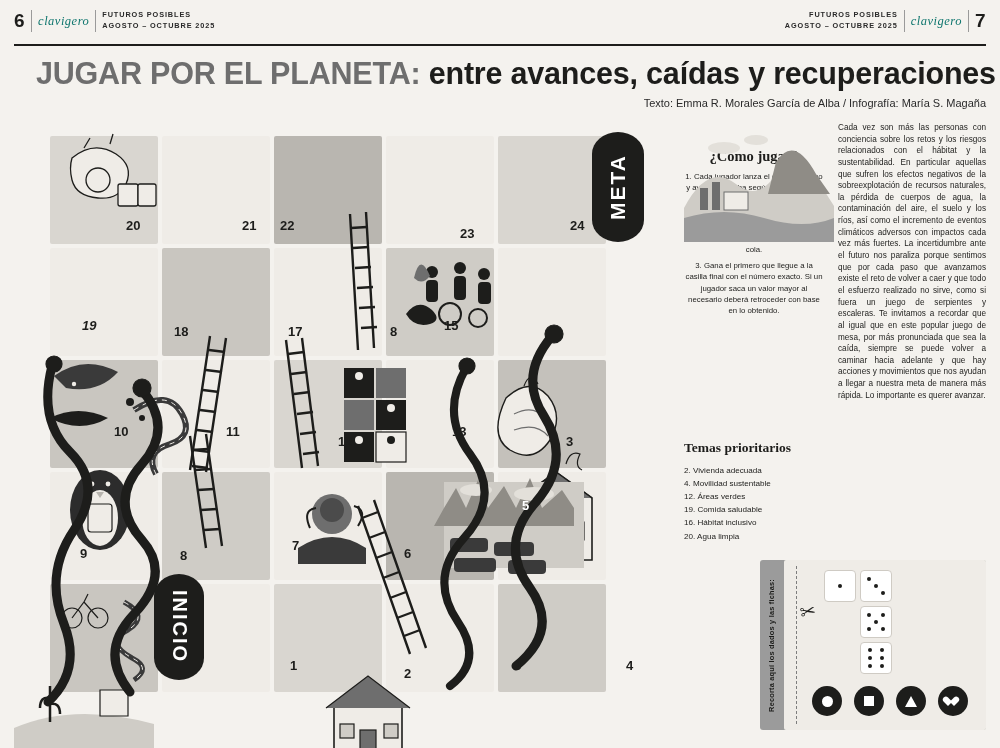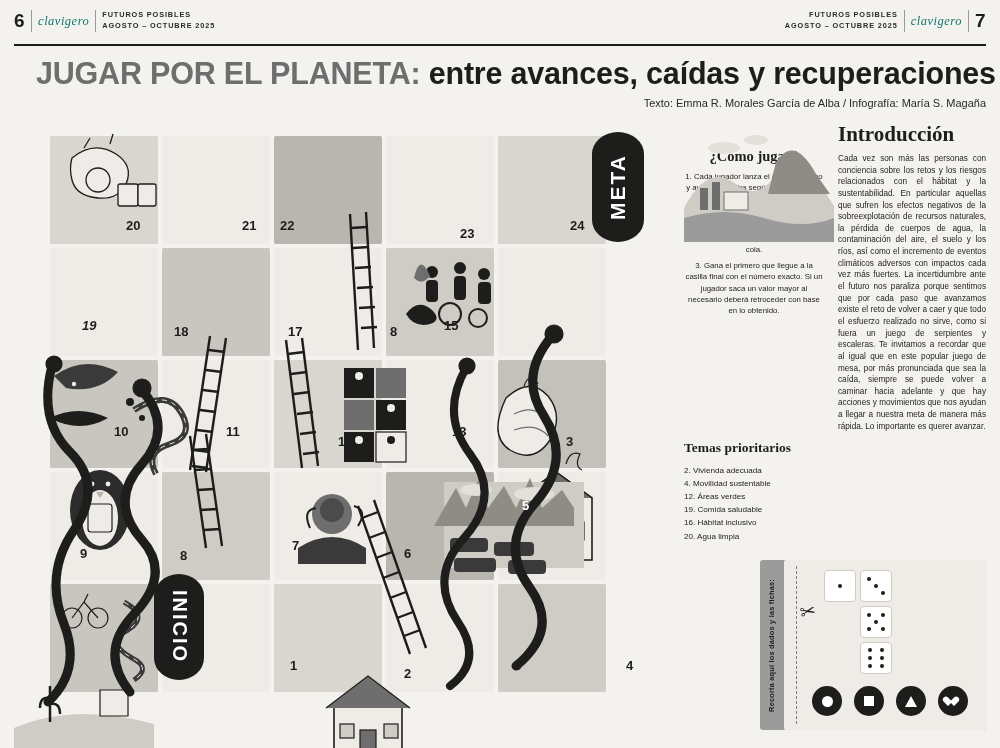--- a/index.html
+++ b/index.html
@@ -337,21 +337,20 @@
   </div>
 
   <div class="howto">
     <div class="h-how">¿Cómo jugar?</div>
     <div class="how-body">1. Cada jugador lanza el dado por turno y avanza su ficha según el número que corresponda.</div>
     <div class="how-body" style="margin-top:5px;">2. Si la ficha cae en una casilla con escalera, subirá al extremo superior. Si cae en una serpiente, bajará hasta la cola.</div>
     <div class="how-body" style="margin-top:5px;">3. Gana el primero que llegue a la casilla final con el número exacto. Si un jugador saca un valor mayor al necesario deberá retroceder con base en lo obtenido.</div>
   </div>
 
   <div class="col-right" style="left:838px;top:122px;width:148px;">
-    <div class="h-intro">Introducción</div>
     <div class="intro-body">Cada vez son más las personas con conciencia sobre los retos y los riesgos relacionados con el hábitat y la sustentabilidad. En particular aquellas que sufren los efectos negativos de la sobreexplotación de recursos naturales, la pérdida de cuerpos de agua, la contaminación del aire, el suelo y los ríos, así como el incremento de eventos climáticos adversos con impactos cada vez más fuertes. La incertidumbre ante el futuro nos paraliza porque sentimos que por cada paso que avanzamos existe el reto de volver a caer y que todo el esfuerzo realizado no sirve, como si fuera un juego de serpientes y escaleras. Te invitamos a recordar que al igual que en este popular juego de mesa, por más pronunciada que sea la caída, siempre se puede volver a caminar hacia adelante y que hay acciones y movimientos que nos ayudan a llegar a nuestra meta de manera más rápida. Lo importante es querer avanzar.</div>
   </div>
 
   <svg style="position:absolute;left:684px;top:122px;width:150px;height:120px;" viewBox="0 0 150 120">
     <path d="M0 86 q24 -46 52 -24 q22 18 40 -10 q18 -28 44 10 l14 22 l0 32 l-150 0z" fill="#cfccc6"></path>
     <path d="M92 40 q18 -28 40 12 l14 20 l-62 0z" fill="#8f8c86"></path>
     <ellipse cx="40" cy="26" rx="16" ry="6" fill="#e3e0da"></ellipse>
     <ellipse cx="72" cy="18" rx="12" ry="5" fill="#e3e0da"></ellipse>
     <rect x="16" y="66" width="8" height="22" fill="#6e6e6e"></rect>
     <rect x="28" y="60" width="8" height="28" fill="#6e6e6e"></rect>

